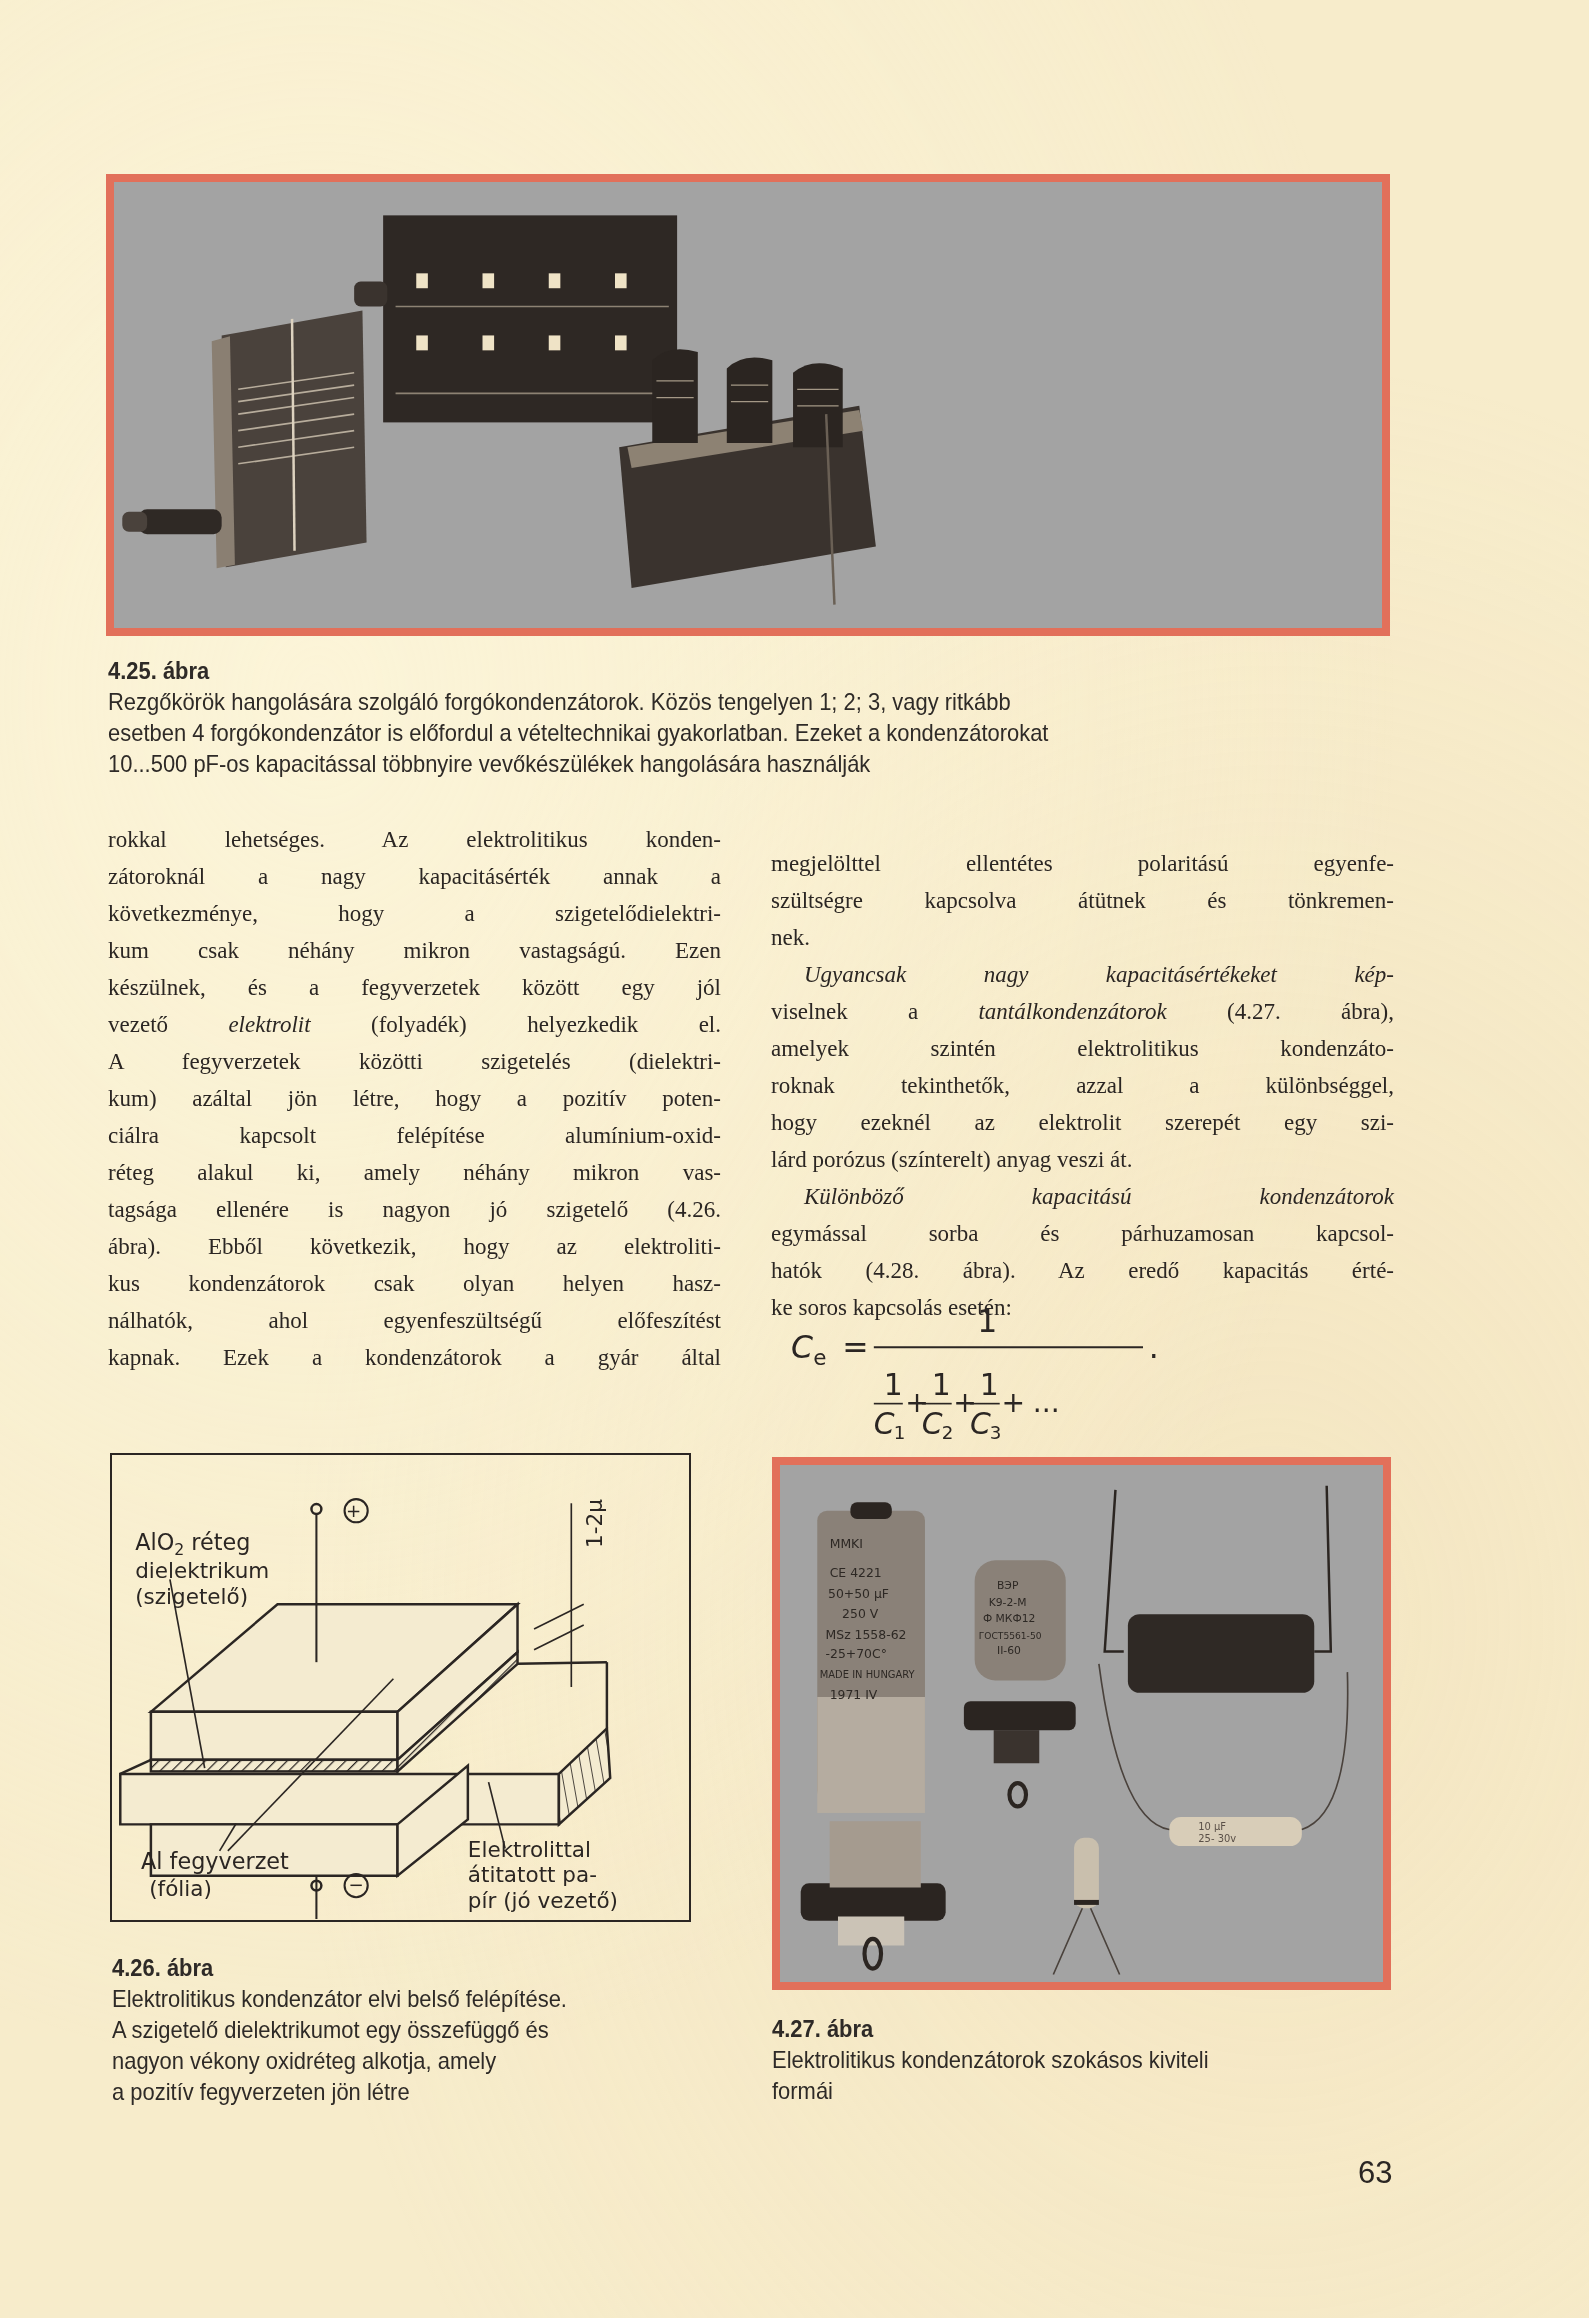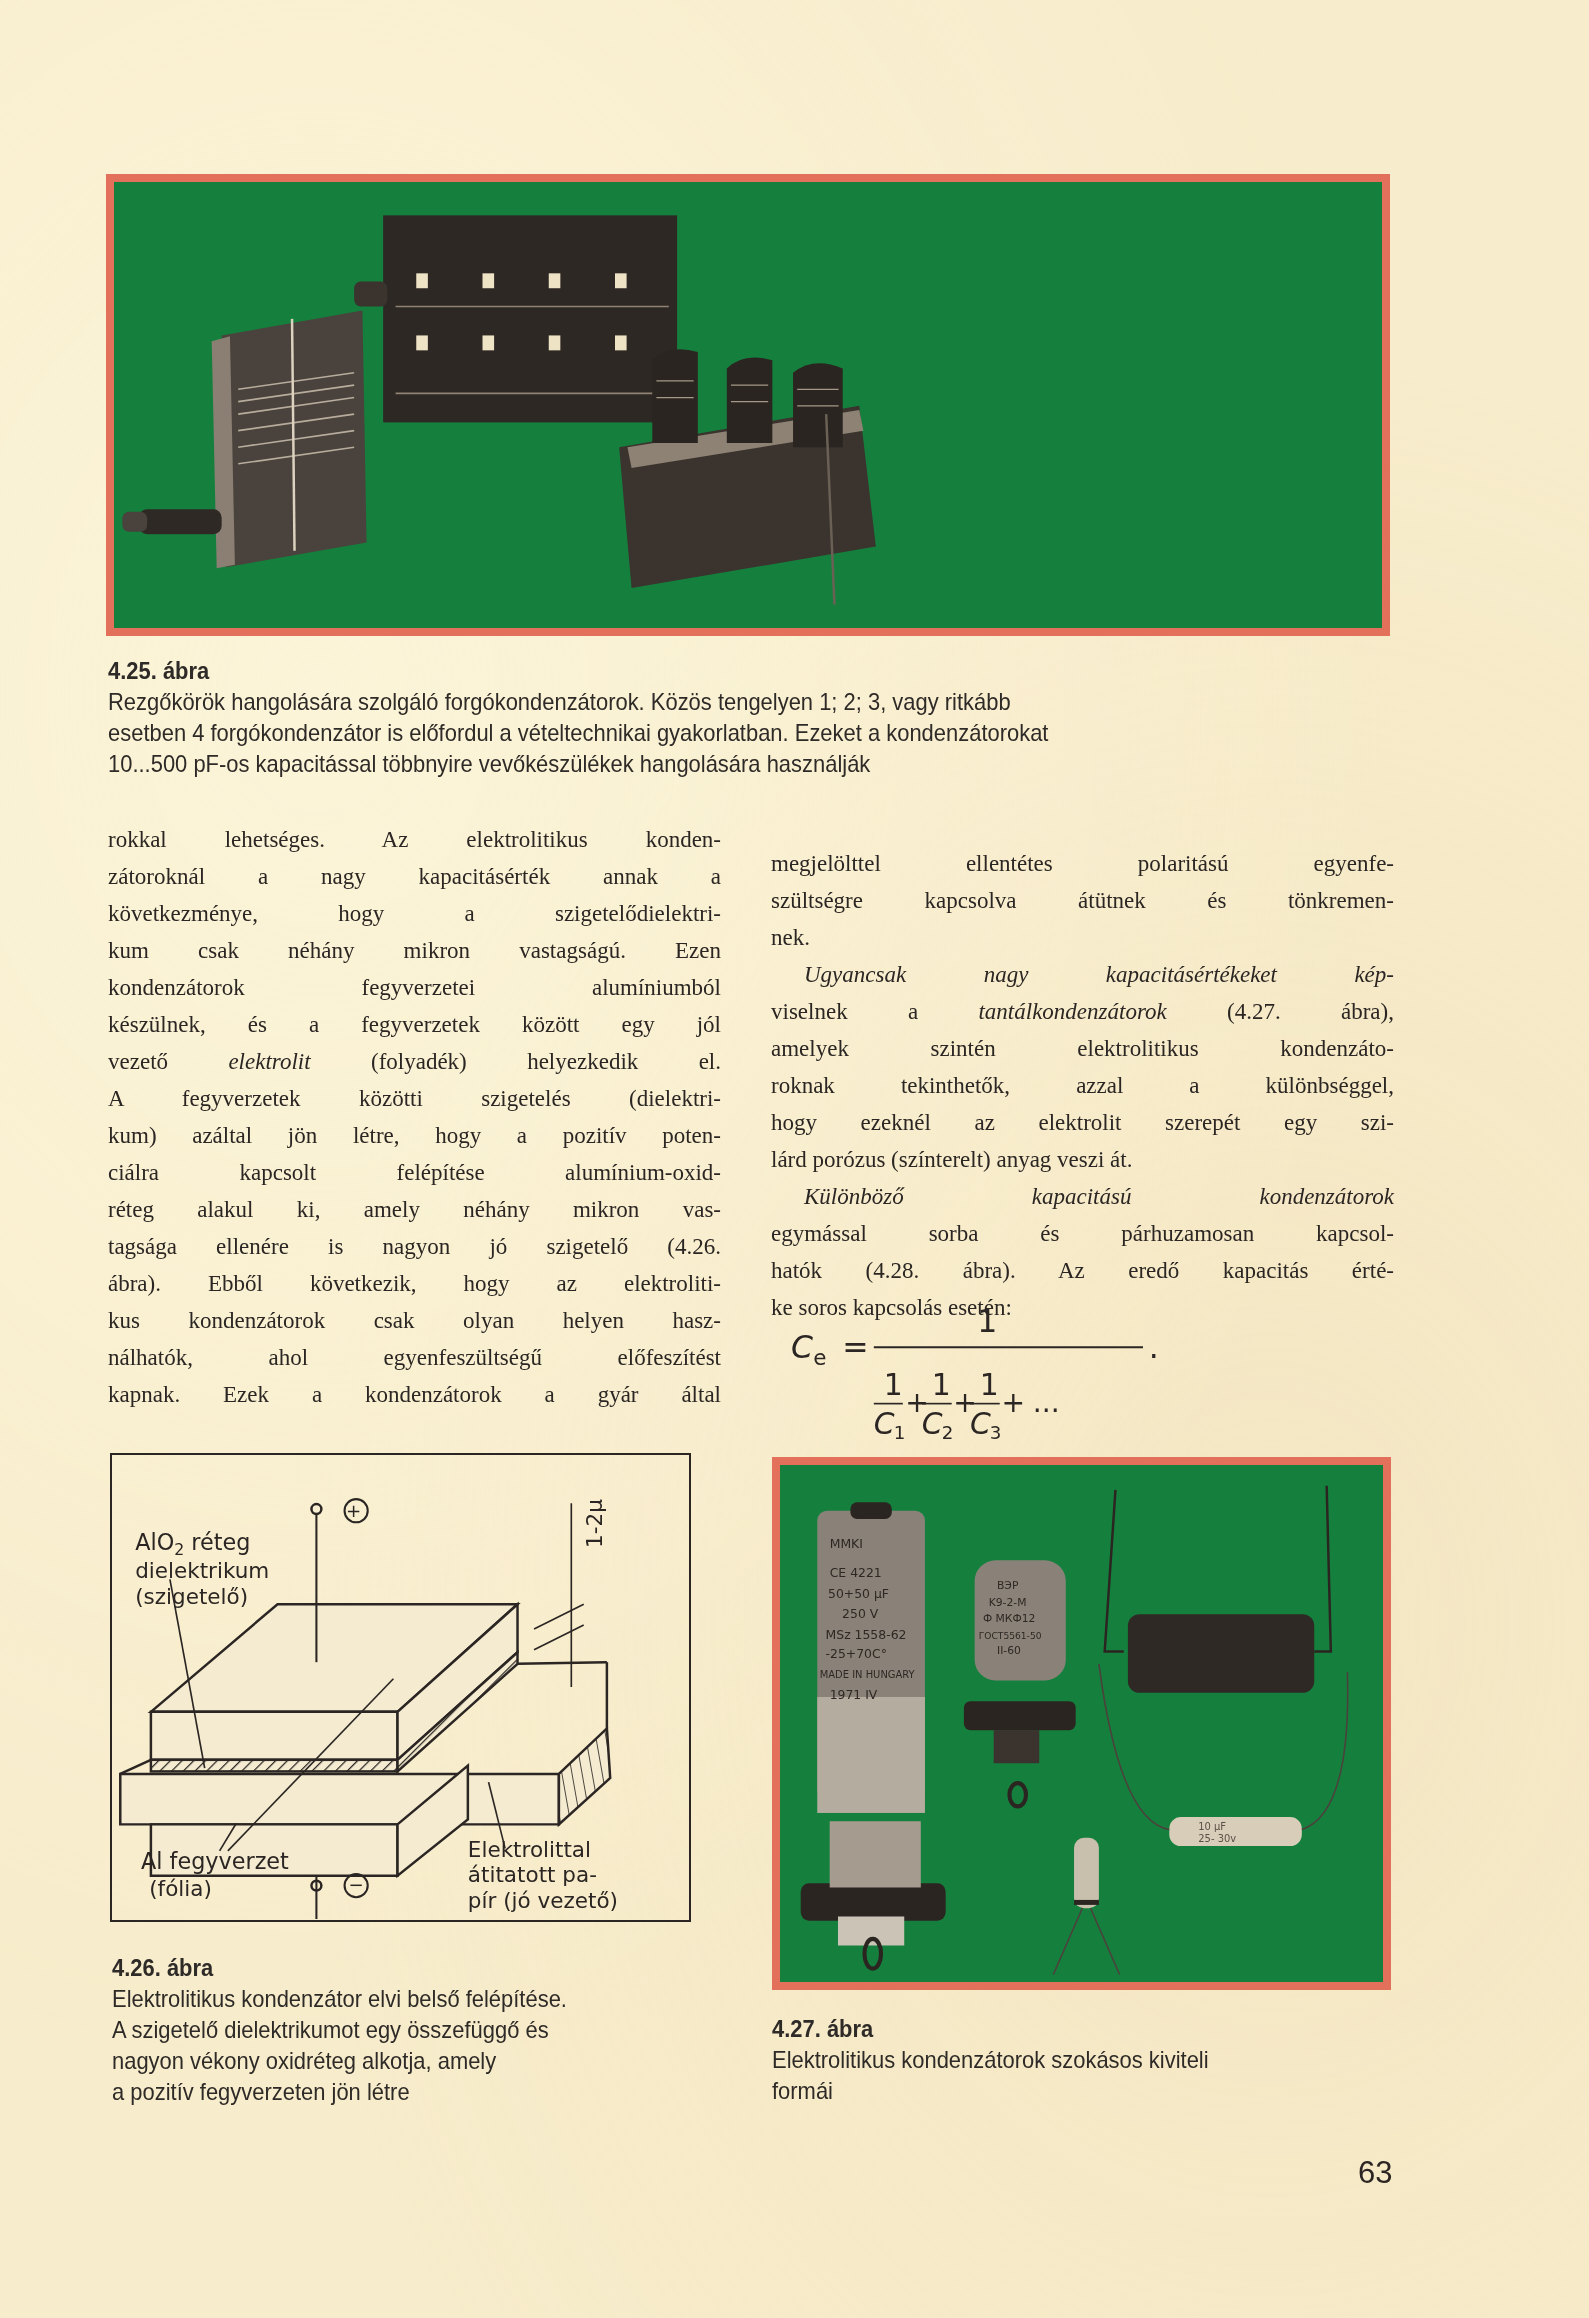--- a/index.html
+++ b/index.html
@@ -8,21 +8,21 @@
     background: #f7eccb;
     background-image:
       radial-gradient(ellipse at 20% 30%, rgba(255,250,225,0.6), rgba(0,0,0,0) 60%),
       radial-gradient(ellipse at 80% 70%, rgba(240,220,180,0.35), rgba(0,0,0,0) 55%);
     font-family: "Liberation Serif", serif;
     color: #2a2522;
   }
   .frame-red {
     position: absolute; box-sizing: border-box;
     border: 8.3px solid #e2705a;
-    background: #15803d;
+    background: #a3a3a3;
     text-decoration: underline;
   }
   .frame-black {
     position: absolute; box-sizing: border-box;
     border: 2.5px solid #2b2623;
   }
   .caption {
     position: absolute;
     font-family: "Liberation Sans", sans-serif;
     font-size: 23.6px; line-height: 31px; color: #2e2a27;
@@ -112,21 +112,20 @@
   <span class="line">Rezgőkörök hangolására szolgáló forgókondenzátorok. Közös tengelyen 1; 2; 3, vagy ritkább</span>
   <span class="line">esetben 4 forgókondenzátor is előfordul a vételtechnikai gyakorlatban. Ezeket a kondenzátorokat</span>
   <span class="line">10...500 pF-os kapacitással többnyire vevőkészülékek hangolására használják</span>
 </div>
 
 <div class="col" style="left:108px; top:821px; width:613px;">
   <span class="ln">rokkal lehetséges. Az elektrolitikus konden-</span>
   <span class="ln">zátoroknál a nagy kapacitásérték annak a</span>
   <span class="ln">következménye, hogy a szigetelődielektri-</span>
   <span class="ln">kum csak néhány mikron vastagságú. Ezen</span>
-  <span class="ln">kondenzátorok fegyverzetei alumíniumból</span>
   <span class="ln">készülnek, és a fegyverzetek között egy jól</span>
   <span class="ln"><span>vezető </span><i>elektrolit</i><span> (folyadék) helyezkedik el.</span></span>
   <span class="ln">A fegyverzetek közötti szigetelés (dielektri-</span>
   <span class="ln">kum) azáltal jön létre, hogy a pozitív poten-</span>
   <span class="ln">ciálra kapcsolt felépítése alumínium-oxid-</span>
   <span class="ln">réteg alakul ki, amely néhány mikron vas-</span>
   <span class="ln">tagsága ellenére is nagyon jó szigetelő (4.26.</span>
   <span class="ln">ábra). Ebből következik, hogy az elektroliti-</span>
   <span class="ln">kus kondenzátorok csak olyan helyen hasz-</span>
   <span class="ln">nálhatók, ahol egyenfeszültségű előfeszítést</span>

